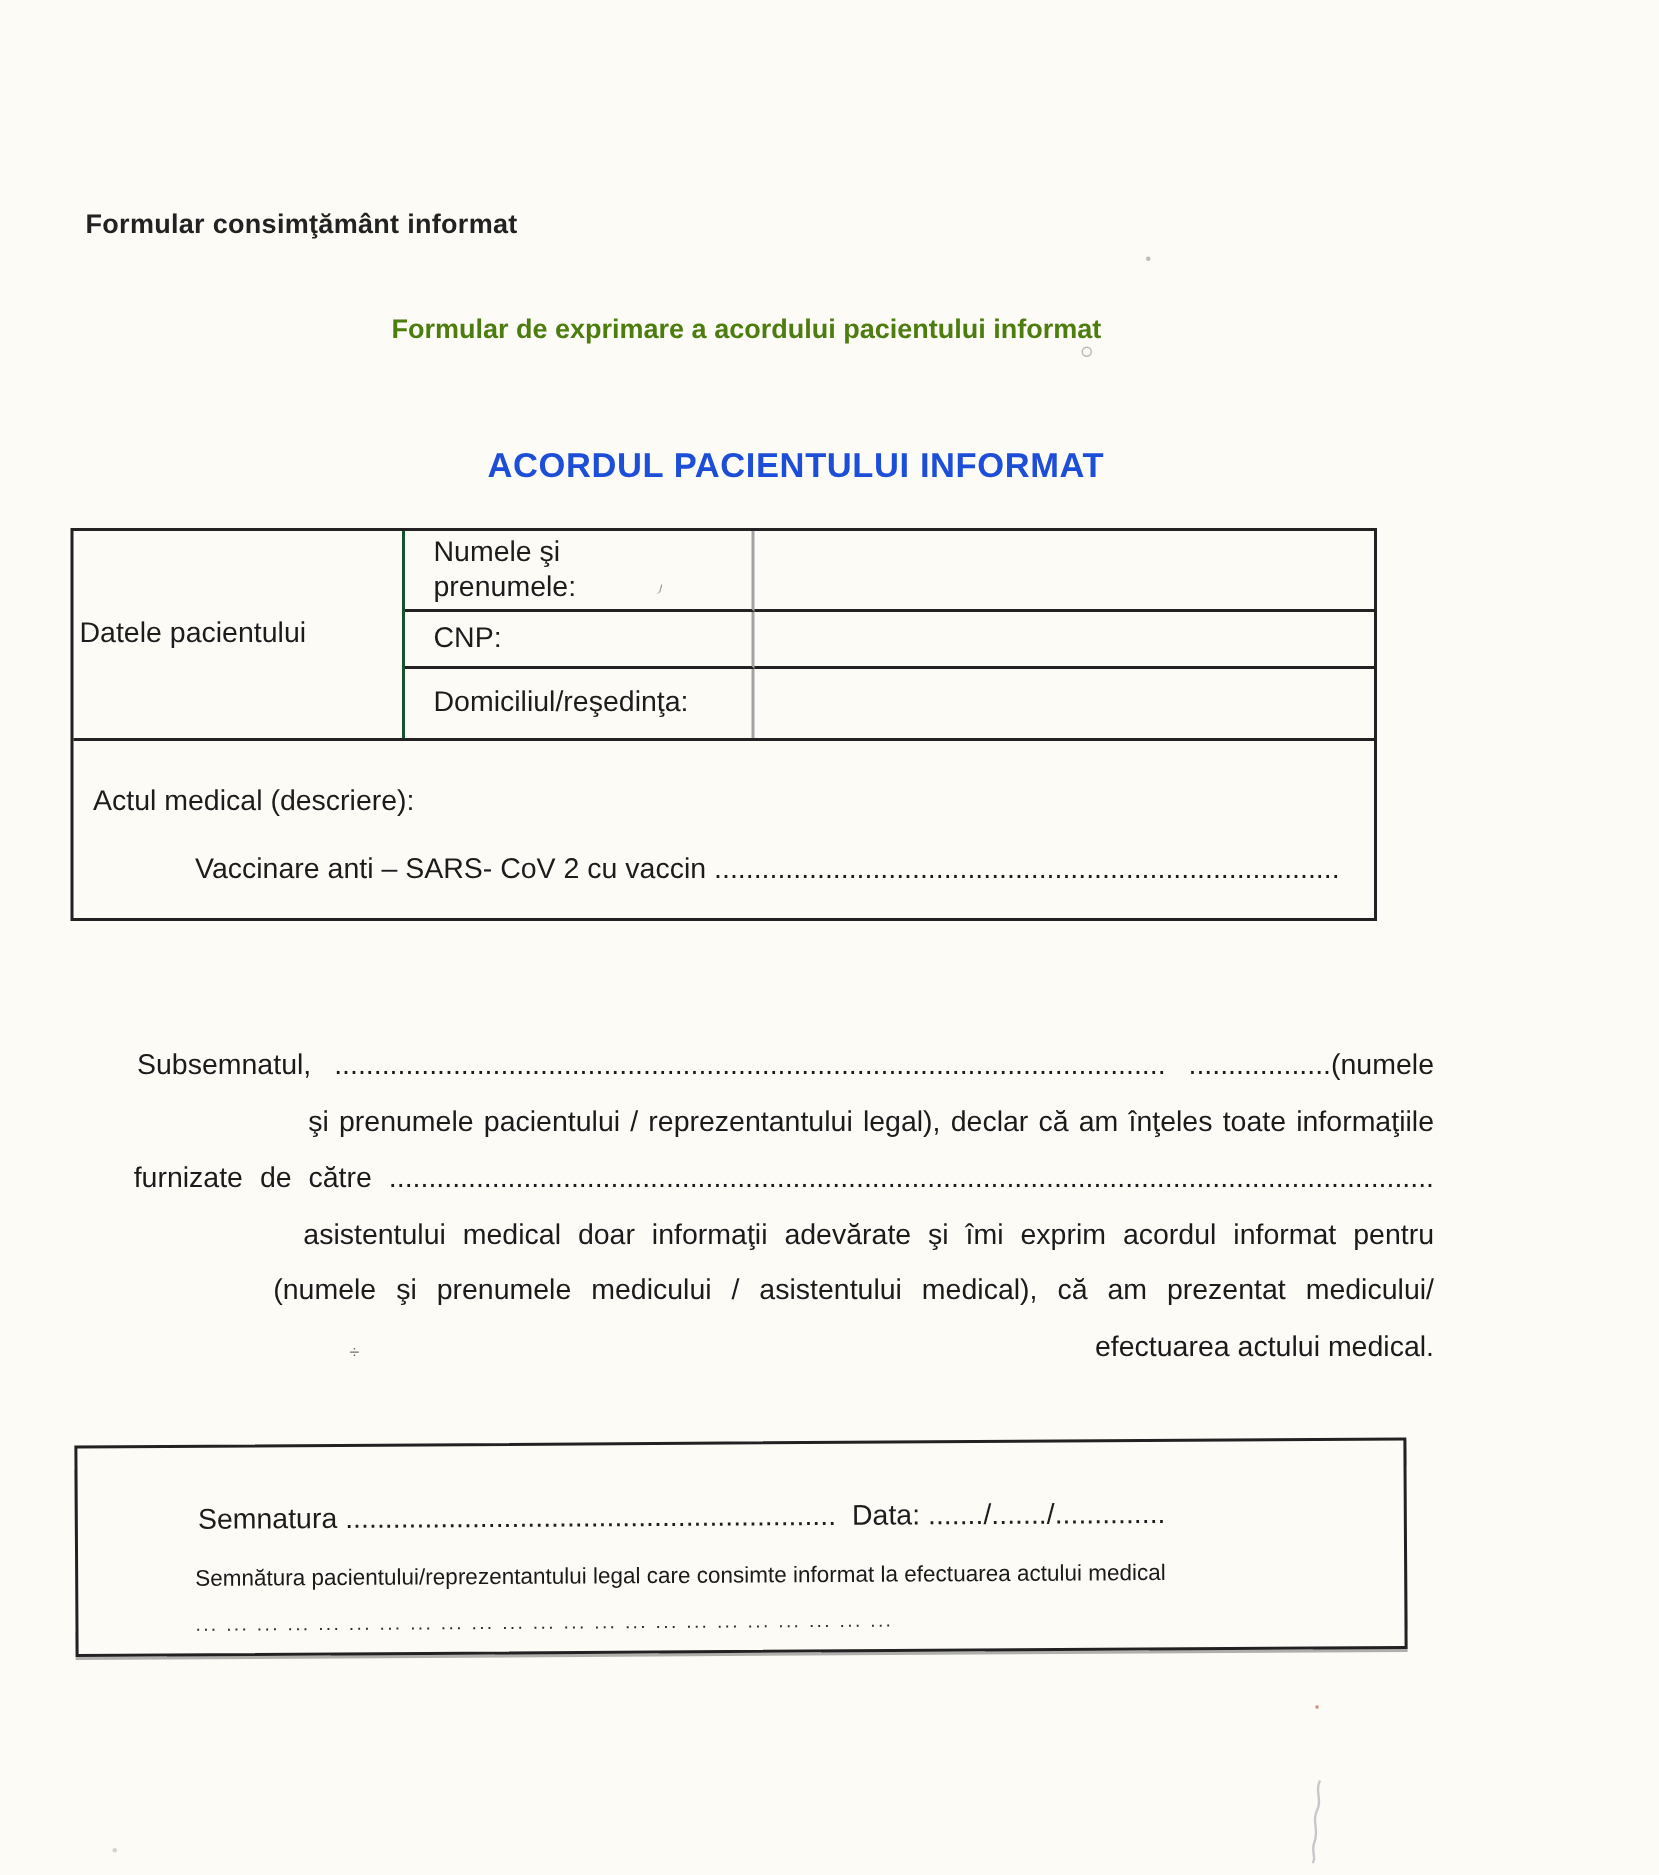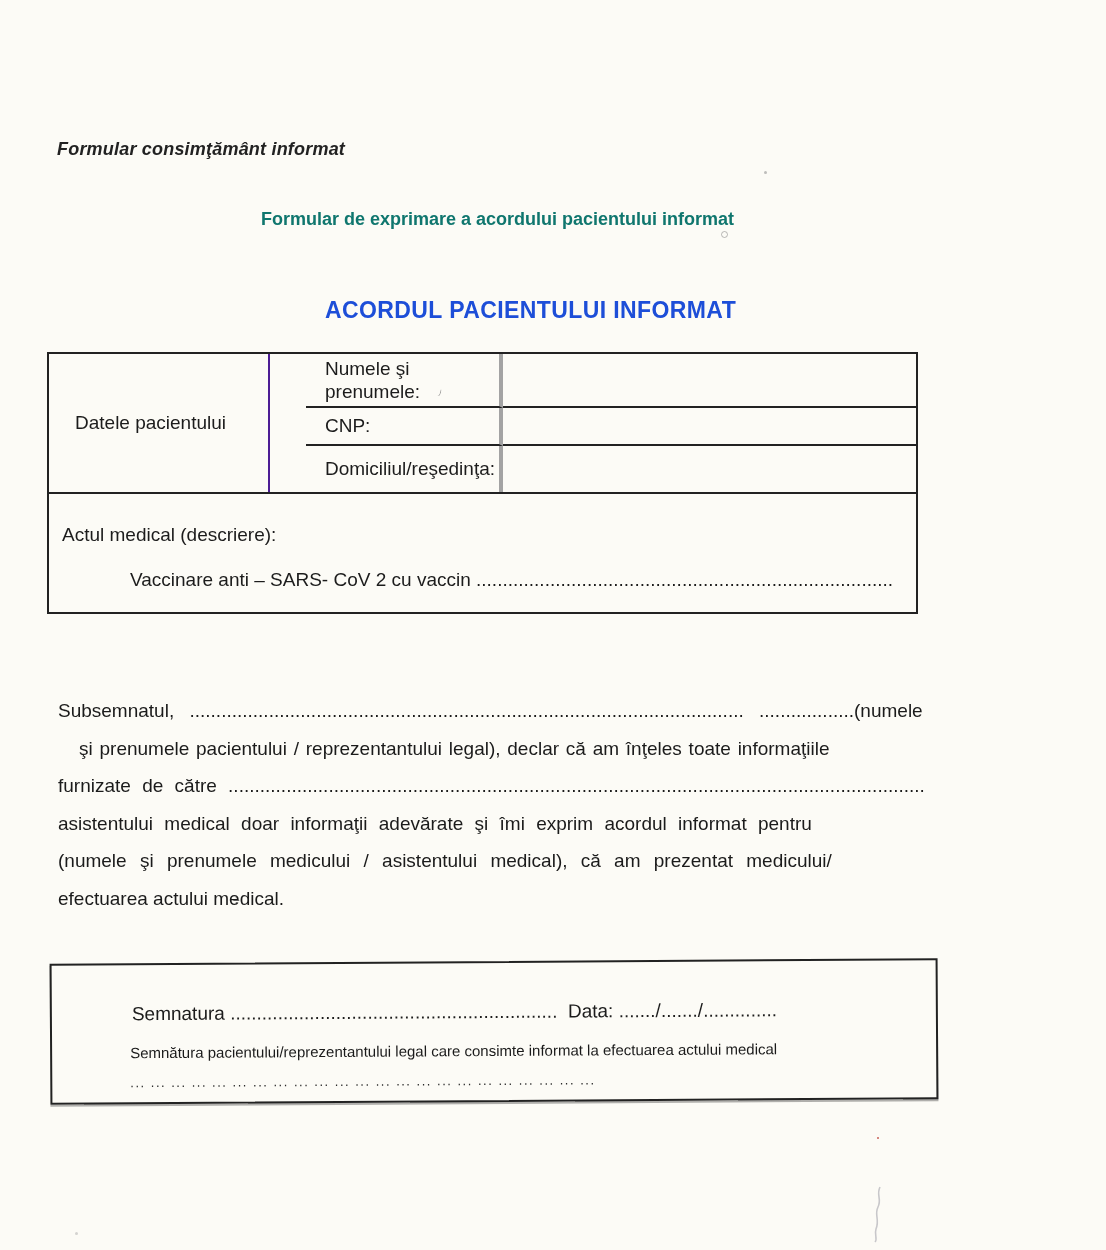--- a/index.html
+++ b/index.html
@@ -12,26 +12,26 @@
     width:1106px;
     height:1250px;
     margin:0 auto;
     background:#fcfbf6;
     color:#1c1c1c;
     overflow:hidden;
   }
   .abs{position:absolute;}
   .doc-label{
     left:57px; top:139px;
-    font-size:18px; font-weight:bold; font-style:italic;
+    font-size:18px; font-weight:bold; 
     letter-spacing:0.2px; color:#222;
   }
   .subtitle{
     left:261px; top:209px;
-    font-size:18px; font-weight:bold; color:#0f766e;
+    font-size:18px; font-weight:bold; color:#4d7c0f;
   }
   .title{
     left:325px; top:297px;
     font-size:23px; font-weight:bold; letter-spacing:0.4px; color:#1d4ed8;
   }
 
   
   .ptable{
     left:47px; top:352px; width:871px;
     border:2px solid #222;
@@ -39,40 +39,40 @@
     background:transparent;
   }
   .ptable-top{
     display:grid;
     grid-template-columns:221px 233px 1fr;
     grid-template-rows:54px 38px 46px;
   }
   .cell{box-sizing:border-box; font-size:19px; display:flex; align-items:center;}
   .cell-group{
     grid-column:1; grid-row:1 / 4;
-    border-right:2px solid #4c1d95;
-    padding-left:26px;
+    border-right:2px solid #14532d;
+    padding-left:4px;
   }
-  .cell-label{grid-column:2; border-right:4px solid #a3a3a3; padding:3px 19px;margin-left:36px;}
+  .cell-label{grid-column:2; border-right:2px solid #a3a3a3; padding:3px 19px;}
   .cell-value{grid-column:3;}
   .rb{border-bottom:2px solid #222;}
   .cell-label.r1{align-items:flex-start; line-height:23px;}
   .cell-label.r1 span{display:inline-block; max-width:118px;}
   .mact{
     border-top:2px solid #222;
     height:120px;
     position:relative;
     box-sizing:border-box;
   }
   .mact-label{left:13px; top:30px; font-size:19px;}
   .mact-line{left:81px; top:75px; font-size:19px; white-space:pre;}
 
   
   .declaration{
-    left:58px; top:692px; width:880px;
+    left:76px; top:692px; width:880px;text-align:right;
   }
   .dec-line{
     font-size:19px;
     line-height:37.5px;
     white-space:pre;
     color:#1b1b1b;
   }
   .ws1{word-spacing:1.5px;margin-left:21px;}
   .ws6{word-spacing:6px;}
   .ws8{word-spacing:8px;}

